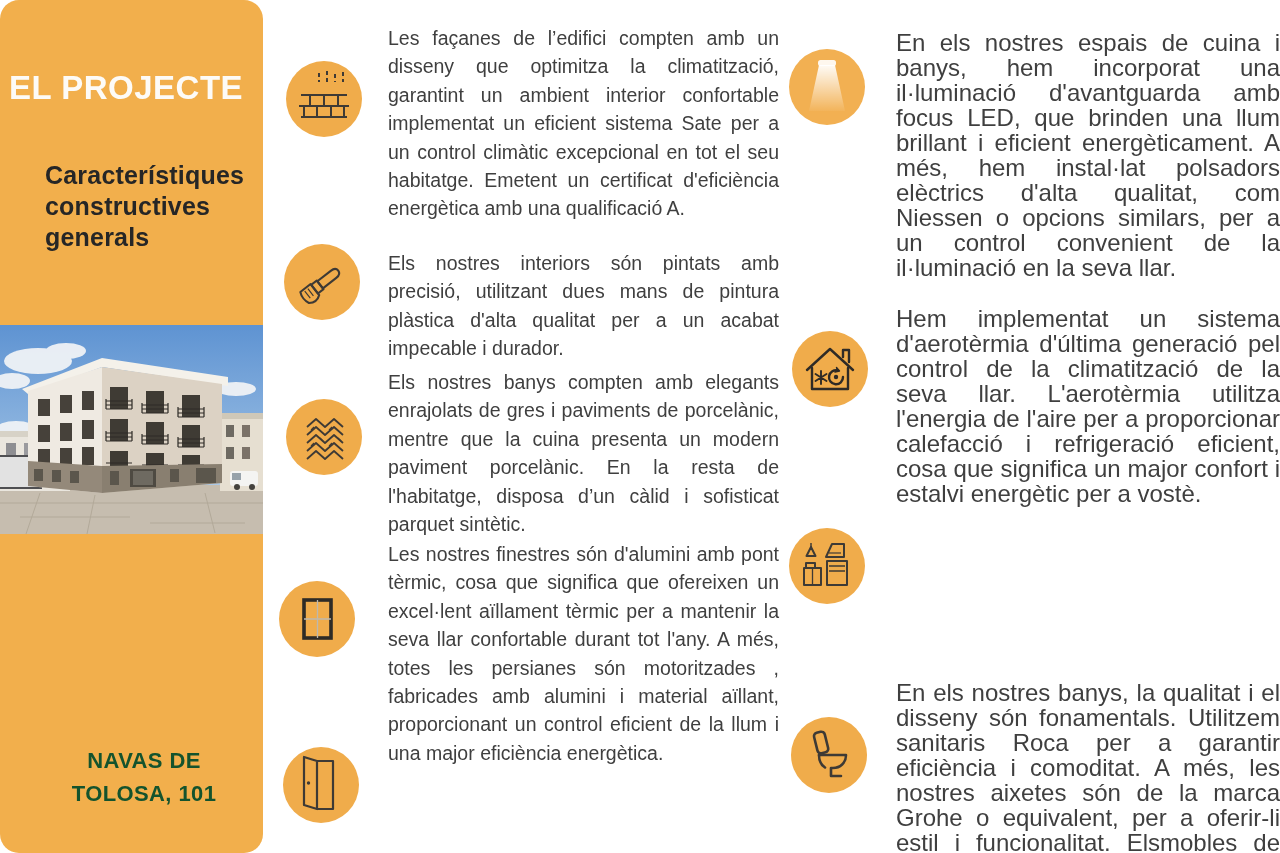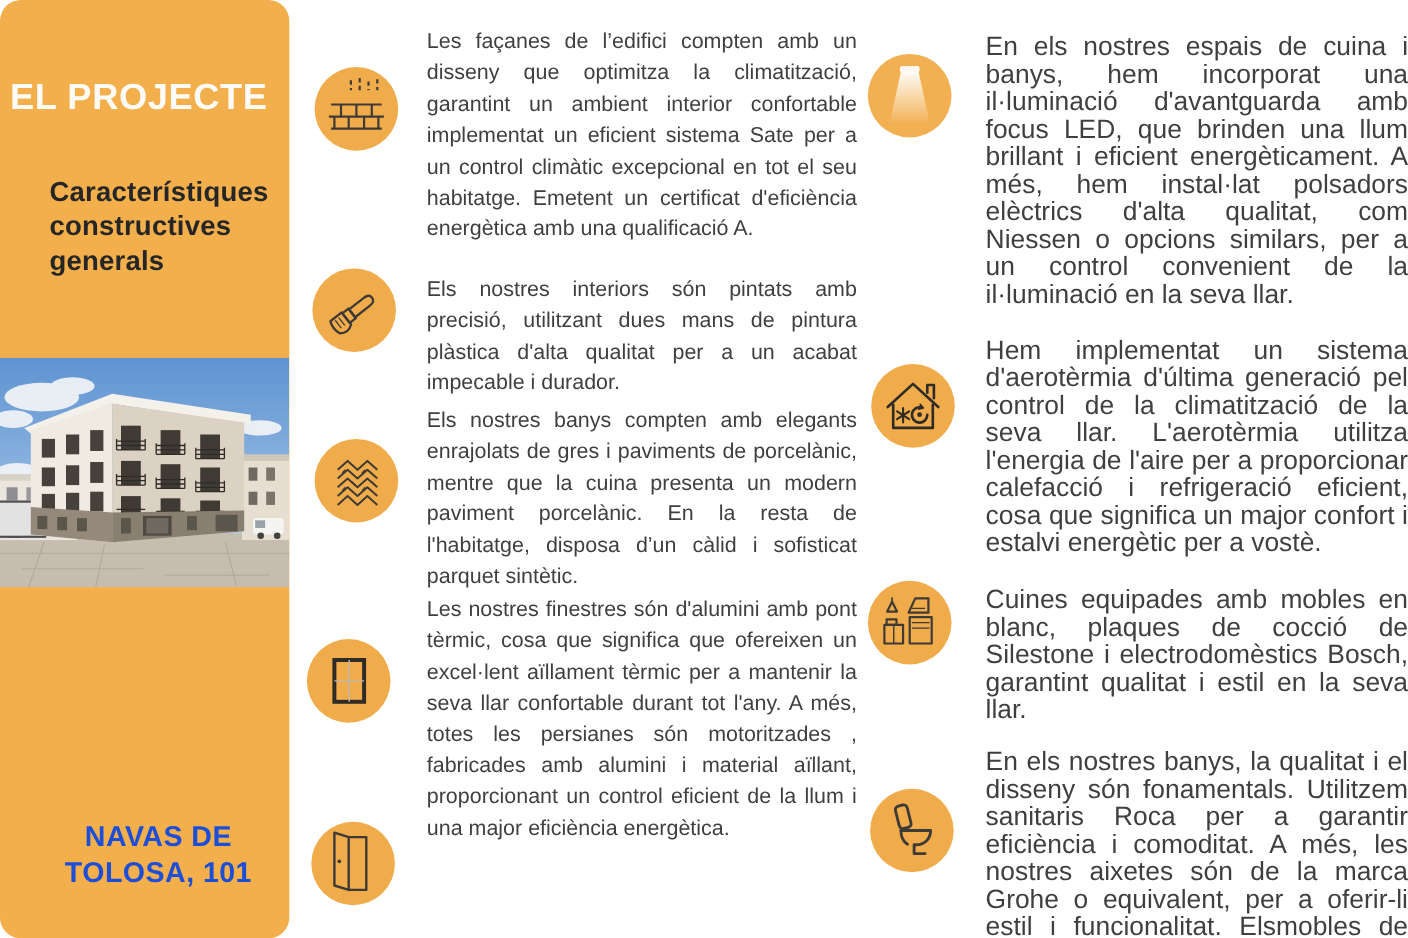--- a/index.html
+++ b/index.html
@@ -6,22 +6,22 @@
   #page{position:relative;width:1280px;height:853px;background:#ffffff;overflow:hidden;
         font-family:"Liberation Sans",sans-serif;}
 
   
   #sidebar{position:absolute;left:0;top:0;width:263px;height:853px;background:#F2AF4C;border-radius:19px;}
   .sb-title{position:absolute;left:9px;top:68px;width:254px;color:#FDFBF7;
             font-size:33px;font-weight:700;letter-spacing:.5px;line-height:40px;white-space:nowrap;}
   .sb-subtitle{position:absolute;left:13px;top:160px;width:222px;color:#262626;
                font-size:25px;font-weight:600;line-height:31px;letter-spacing:.2px;margin-left:32px;}
   .sb-photo{position:absolute;left:0;top:325px;width:263px;height:209px;overflow:hidden;}
-  .sb-address{position:absolute;left:0;top:744px;width:288px;text-align:center;color:#1d4ed8;
-              font-size:26px;font-weight:700;line-height:33px;letter-spacing:.4px;}
+  .sb-address{position:absolute;left:0;top:744px;width:288px;text-align:center;color:#14532d;
+              font-size:22px;font-weight:700;line-height:33px;letter-spacing:.4px;}
   .sb-address span{display:inline-block;width:210px;}
 
   
   .icon-circle{position:absolute;width:76px;height:76px;border-radius:50%;
                background:#F0AC4B;display:flex;align-items:center;justify-content:center;}
 
   
   .body{position:absolute;margin:16px;text-align:justify;color:#3F3F3F;}
   .lt{left:372px;width:391px;font-size:19.5px;line-height:28.4px;}
   .rt{left:880px;width:384px;font-size:24px;line-height:25px;}
@@ -252,16 +252,15 @@
     </svg>
   </div>
 
   <p class="body lt" style="top:8px">Les façanes de l’edifici compten amb un disseny que optimitza la climatització, garantint un ambient interior confortable implementat un eficient sistema Sate per a un control climàtic excepcional en tot el seu habitatge. Emetent un certificat d'eficiència energètica amb una qualificació A.</p>
   <p class="body lt" style="top:352px">Els nostres banys compten amb elegants enrajolats de gres i paviments de porcelànic, mentre que la cuina presenta un modern paviment porcelànic. En la resta de l'habitatge, disposa d’un càlid i sofisticat parquet sintètic.</p>
   <p class="body lt" style="top:233px">Els nostres interiors són pintats amb precisió, utilitzant dues mans de pintura plàstica d'alta qualitat per a un acabat impecable i durador.</p>
   <p class="body lt" style="top:524px">Les nostres finestres són d'alumini amb pont tèrmic, cosa que significa que ofereixen un excel·lent aïllament tèrmic per a mantenir la seva llar confortable durant tot l'any. A més, totes les persianes són motoritzades , fabricades amb alumini i material aïllant, proporcionant un control eficient de la llum i una major eficiència energètica.</p>
 
   <p class="body rt" style="top:14px">En els nostres espais de cuina i banys, hem incorporat una il·luminació d'avantguarda amb focus LED, que brinden una llum brillant i eficient energèticament. A més, hem instal·lat polsadors elèctrics d'alta qualitat, com Niessen o opcions similars, per a un control convenient de la il·luminació en la seva llar.</p>
   <p class="body rt" style="top:290px">Hem implementat un sistema d'aerotèrmia d'última generació pel control de la climatització de la seva llar. L'aerotèrmia utilitza l'energia de l'aire per a proporcionar calefacció i refrigeració eficient, cosa que significa un major confort i estalvi energètic per a vostè.</p>
-  <p class="body rt" style="top:517px">Cuines equipades amb mobles en blanc, plaques de cocció de Silestone i electrodomèstics Bosch, garantint qualitat i estil en la seva llar.</p>
   <p class="body rt" style="top:664px">En els nostres banys, la qualitat i el disseny són fonamentals. Utilitzem sanitaris Roca per a garantir eficiència i comoditat. A més, les nostres aixetes són de la marca Grohe o equivalent, per a oferir-li estil i funcionalitat. Elsmobles de disseny completen l'experiència de luxe en la seva llar</p>
 
 </div>
 
 </body></html>

